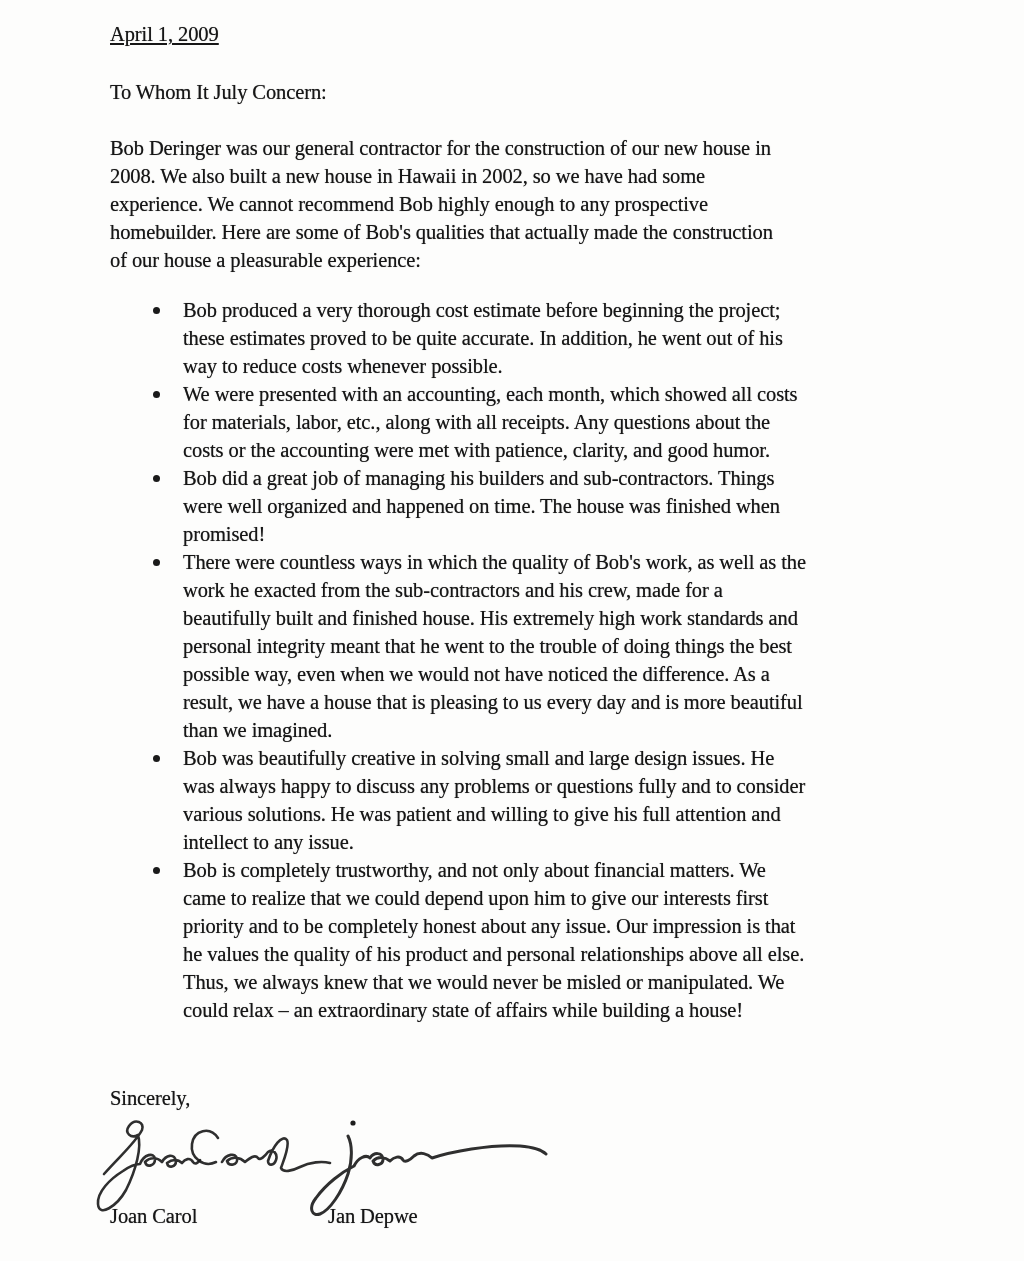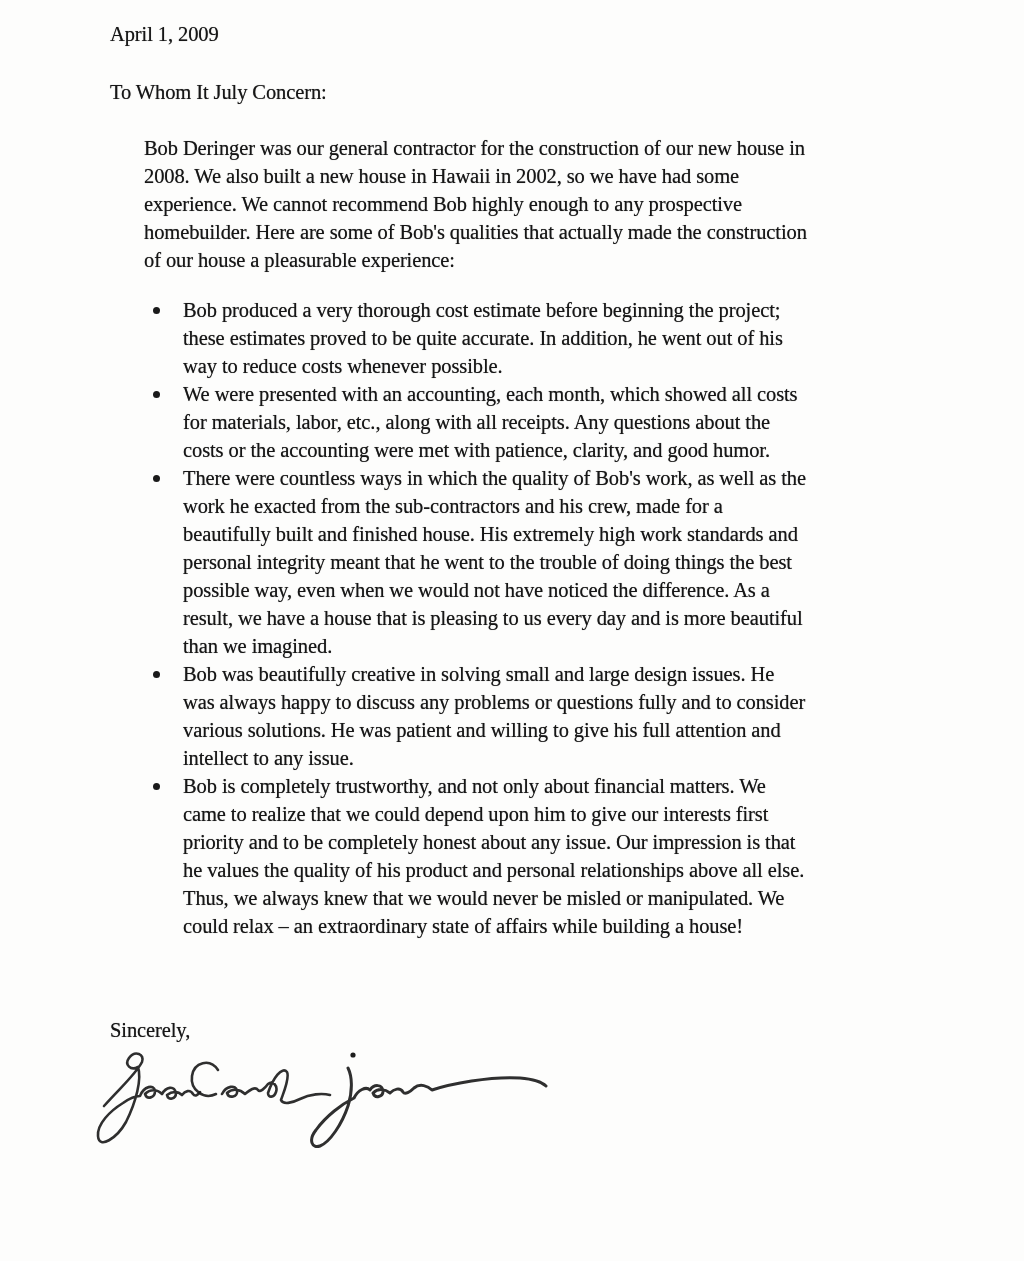--- a/index.html
+++ b/index.html
@@ -13,41 +13,41 @@
     position: relative;
     width: 1024px; height: 1261px;
     padding: 18px 66px 0 110px;
     color: #161616;
     font-size: 20.5px;
     line-height: 28px;
     letter-spacing: -0.1px;
     text-shadow: 0 0 0.7px rgba(10,10,10,0.65);
   }
   .pre { white-space: pre-line; }
-  .date-line { margin-top: 2px; }
+  .date-line { margin-top: 2px; text-decoration: underline; }
   .salutation { margin-top: 30px; }
-  .intro { margin-top: 28px; max-width: 860px; margin-left: 34px; }
+  .intro { margin-top: 28px; max-width: 860px; }
   ul.bullets {
     list-style: none;
     margin-top: 22px;
     max-width: 872px;
   }
   ul.bullets li {
     position: relative;
     padding-left: 73px;
   }
   ul.bullets li::before {
     content: "";
     position: absolute;
     left: 43px; top: 11px;
     width: 7px; height: 7px;
     border-radius: 50%;
     background: #1a1a1a;
   }
-  .valediction { margin-top: 76px; }
+  .valediction { margin-top: 60px; }
   .sig-area {
     position: relative;
     height: 90px;
   }
   .sig-area svg {
     position: absolute;
     left: -20px; top: 2px;
     overflow: visible;
   }
   .sig-stroke {
@@ -75,20 +75,23 @@
 homebuilder. Here are some of Bob's qualities that actually made the construction
 of our house a pleasurable experience:</p>
 
   <ul class="bullets">
     <li class="pre">Bob produced a very thorough cost estimate before beginning the project;
 these estimates proved to be quite accurate. In addition, he went out of his
 way to reduce costs whenever possible.</li>
     <li class="pre">We were presented with an accounting, each month, which showed all costs
 for materials, labor, etc., along with all receipts. Any questions about the
 costs or the accounting were met with patience, clarity, and good humor.</li>
+    <li class="pre">Bob did a great job of managing his builders and sub-contractors. Things
+were well organized and happened on time. The house was finished when
+promised!</li>
     <li class="pre">There were countless ways in which the quality of Bob's work, as well as the
 work he exacted from the sub-contractors and his crew, made for a
 beautifully built and finished house. His extremely high work standards and
 personal integrity meant that he went to the trouble of doing things the best
 possible way, even when we would not have noticed the difference. As a
 result, we have a house that is pleasing to us every day and is more beautiful
 than we imagined.</li>
     <li class="pre">Bob was beautifully creative in solving small and large design issues. He
 was always happy to discuss any problems or questions fully and to consider
 various solutions. He was patient and willing to give his full attention and
@@ -112,14 +115,17 @@
         <path class="sig-stroke" stroke-width="2.6" d="M132,48 C136,40 146,38 147,45 C148,51 139,53 137,47 C142,42 150,43 155,48 C160,44 165,40 168,44 C170,47 175,42 178,38 C183,34 188,40 186,46 C184,52 178,52 178,47 C183,32 192,20 197,26 C200,32 193,48 191,54 C193,59 202,57 210,53 C220,48 232,47 240,49"></path>
       </g>
 
       <g>
         <circle cx="263" cy="9" r="2.6" fill="#1d1d1d"></circle>
         <path class="sig-stroke" stroke-width="3" d="M258,22 C262,30 263,44 258,60 C252,78 240,96 230,100 C222,103 218,94 226,84 C236,70 252,58 264,52 C268,44 276,40 280,44 C284,38 292,38 293,45 C293,51 285,53 283,47 C288,42 295,43 300,47 C304,43 310,41 313,46 C315,49 320,46 324,42 C330,37 338,40 342,44 C360,38 400,30 430,32 C442,33 452,36 456,40"></path>
       </g>
     </svg>
   </div>
 
+  <div class="names-row">
+    <span class="name-1 pre">Joan Carol</span><span class="name-2 pre">Jan Depwe</span>
+  </div>
 
 </div>
 
 </body></html>

